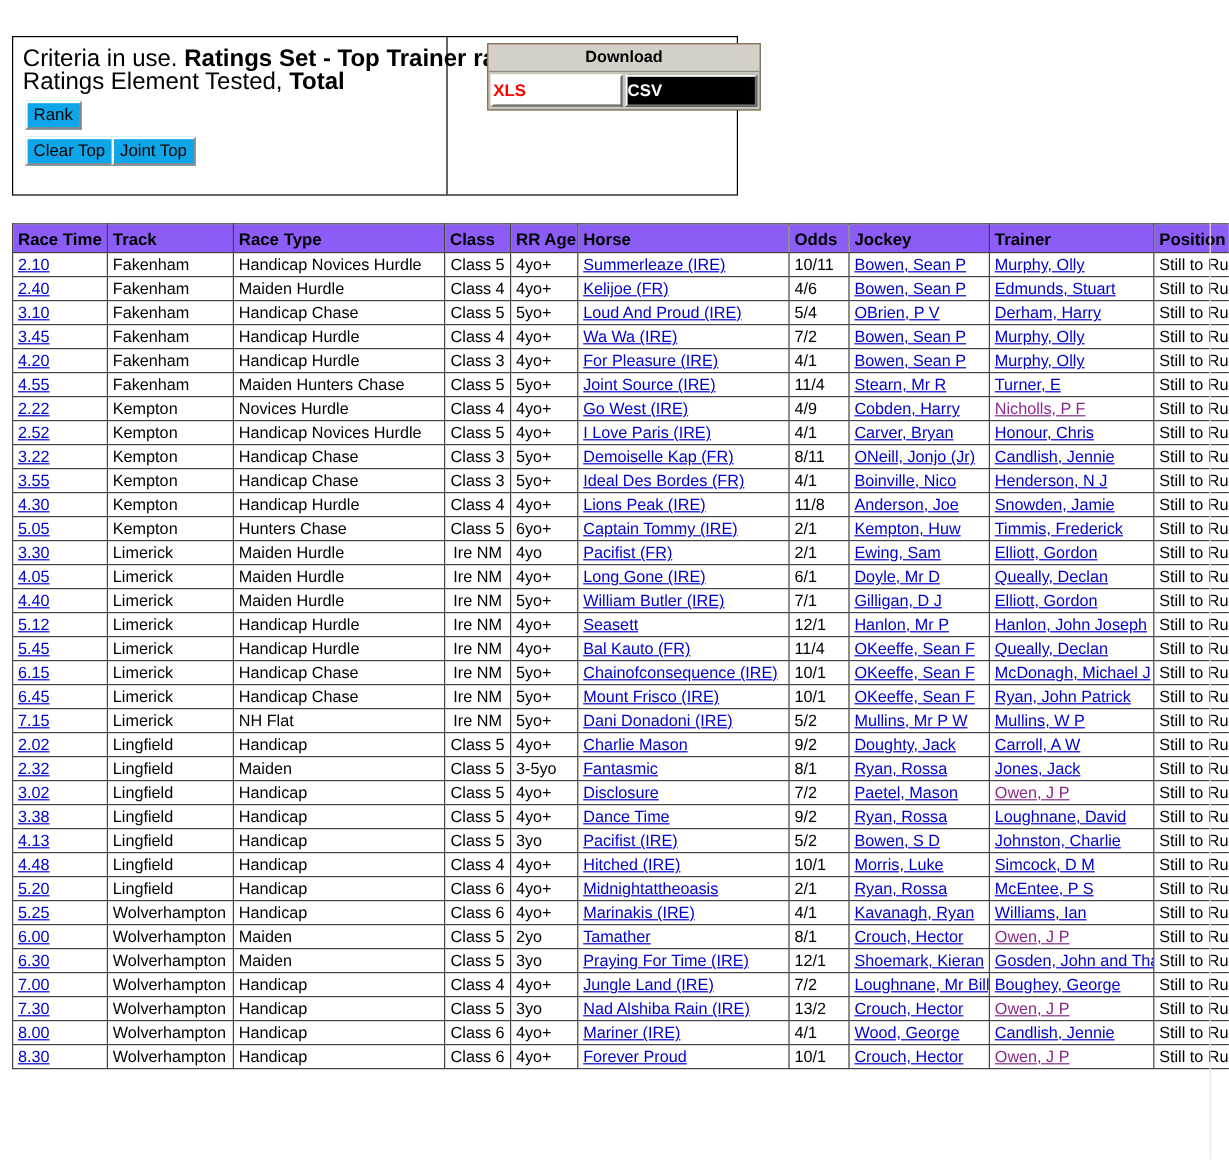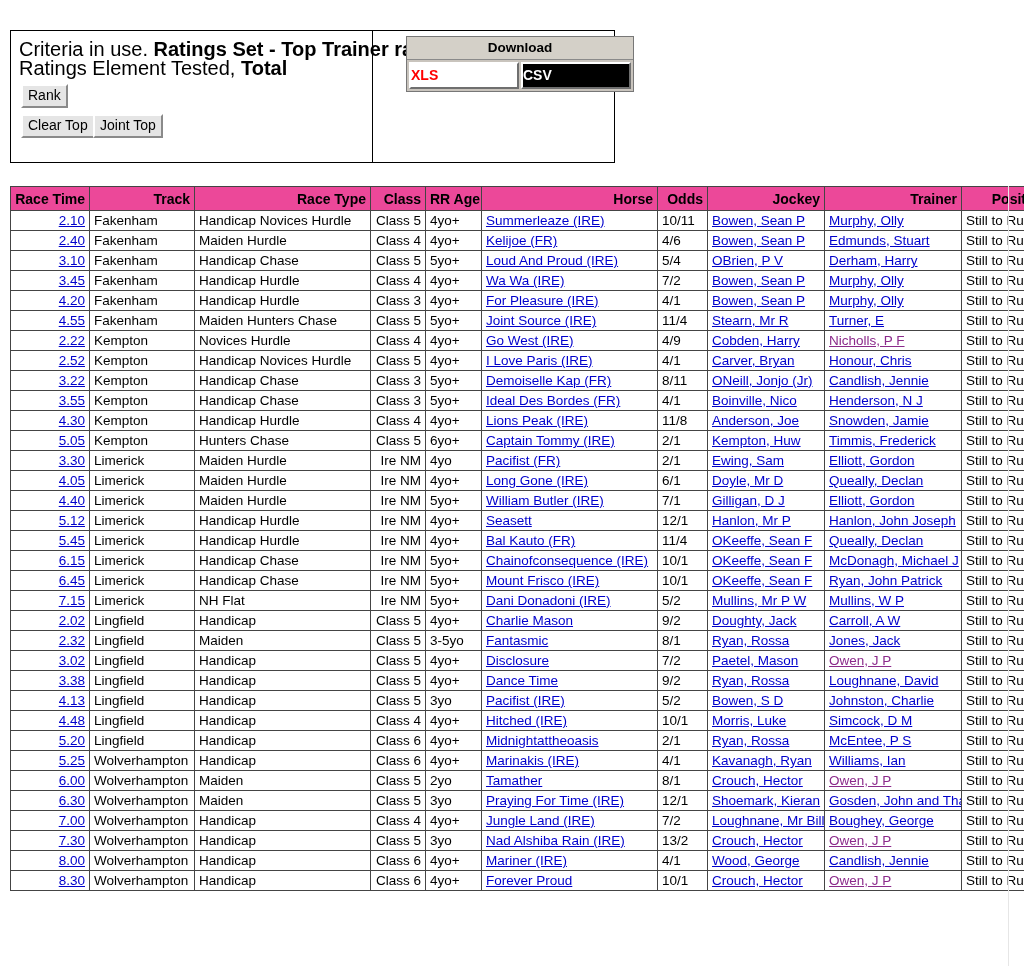--- a/index.html
+++ b/index.html
@@ -35,21 +35,21 @@
   }
   .criteria-line {
     font-size: 20px;
     color: #000;
     line-height: 19px;
     white-space: nowrap;
   }
   .criteria-line b { font-weight: bold; }
   .btn3d {
     display: inline-block;
-    background: #e5e5e5;
+    background: #0ea5e9;
     border-top: 2px solid #ffffff;
     border-left: 2px solid #ffffff;
     border-right: 2px solid #8a8a8a;
     border-bottom: 2px solid #8a8a8a;
     font-size: 14px;
     color: #000;
     padding: 1px 5px 2px 5px;
     font-family: "Liberation Sans", sans-serif;
     line-height: 17px;
   }
@@ -130,29 +130,29 @@
   table#results-table th,
   table#results-table td {
     border: 1px solid #444;
     padding: 2px 4px;
     height: 18px;
     box-sizing: border-box;
     overflow: hidden;
     white-space: nowrap;
   }
   table#results-table thead th {
-    text-align: right;
+    text-align: left;
     font-weight: bold;
-    background: #ec4899;
+    background: #8b5cf6;
     font-size: 14px;
     height: 24px;
     padding: 3px 4px;
   }
-  td.c-time  { text-align: right; }
-  td.c-class { text-align: right; }
+  td.c-time  { text-align: left; }
+  td.c-class { text-align: center; }
   td a {
     color: #0000cc;
     text-decoration: underline;
   }
   td a.alt {
     color: #8b2a8b;
   }
   
   col.w-time     { width: 79px; }
   col.w-track    { width: 105px; }

